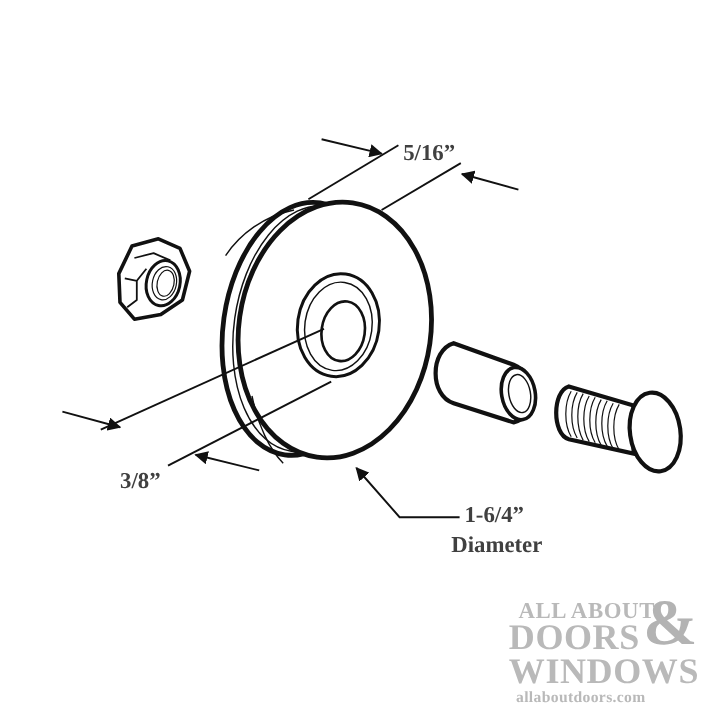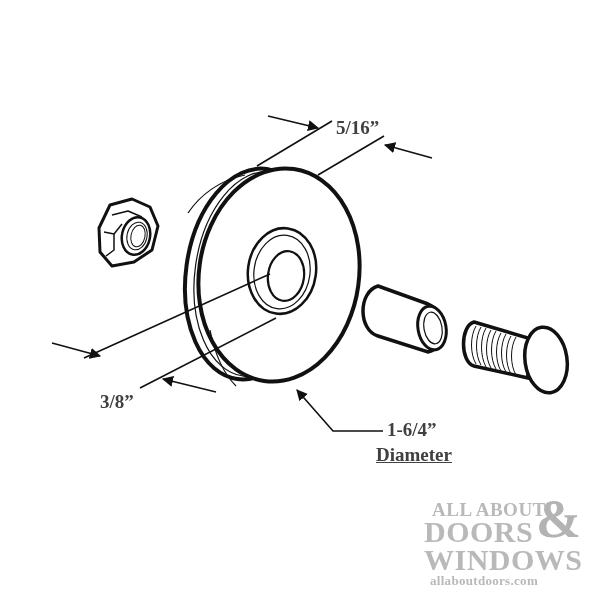--- a/index.html
+++ b/index.html
@@ -100,21 +100,21 @@
   </g>
 
   <g stroke="#111" stroke-width="1.6" fill="none">
     <polyline points="383,431 333,431 297,390" marker-end="url(#arrow)"></polyline>
   </g>
 </svg>
 
 <div class="dim-label" style="left:336px; top:118px;">5/16”</div>
 <div class="dim-label" style="left:88px; top:392px;margin-left:12px;">3/8”</div>
 <div class="dim-label" style="left:387px; top:420px;">1-6/4”</div>
-<div class="dim-label" style="left:376px; top:445px;text-decoration:underline;">Diameter</div>
+<div class="dim-label" style="left:376px; top:445px;">Diameter</div>
 
 <div>
   <div class="wm wm-line1">ALL ABOUT</div>
   <div class="wm wm-line2">DOORS</div>
   <div class="wm wm-amp">&amp;</div>
   <div class="wm wm-line3">WINDOWS</div>
   <div class="wm wm-line4">allaboutdoors.com</div>
 </div>
 
 </body></html>

